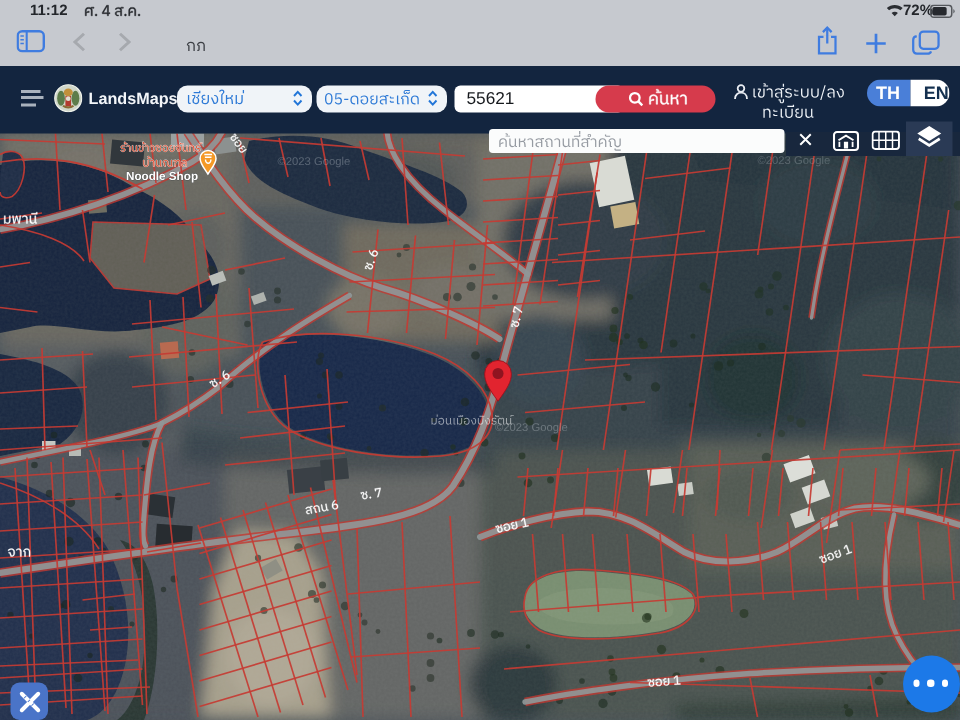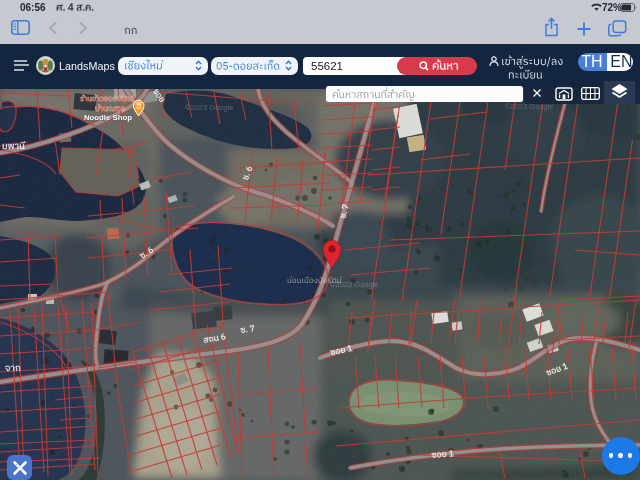--- a/index.html
+++ b/index.html
@@ -483,21 +483,21 @@
 <path d="M136.2,103 L141.4,103 M136.6,104.8 L141,104.8 M137,106.4 C137,107.8 138,108.8 138.8,108.8 C139.6,108.8 140.6,107.8 140.6,106.4" stroke="#ffffff" stroke-width="1" fill="none"></path>
 </g>
 
 <g>
 <path d="M332,267.5 C325.6,258.6 323.1,254.6 323.1,249.2 A8.9,8.9 0 1 1 340.9,249.2 C340.9,254.6 338.4,258.6 332,267.5 Z" fill="#e2242f" stroke="#9d111c" stroke-width="0.6"></path>
 <circle cx="332" cy="249" r="3.7" fill="#8f1420"></circle>
 </g>
 </svg>
 
 <div id="statusbar">
- <div class="st" style="left:20px">06:56</div>
+ <div class="st" style="left:20px">11:12</div>
  <svg style="position:absolute;left:590px;top:2px" width="13" height="10" viewBox="0 0 13 10">
       <path d="M6.5,8.8 L4.4,6.6 C5.6,5.5 7.4,5.5 8.6,6.6 Z M2.7,4.9 C4.8,3 8.2,3 10.3,4.9 L11.8,3.4 C8.9,0.7 4.1,0.7 1.2,3.4 Z" fill="#2b2e33"></path>
     </svg>
  <div class="st" style="left:602px;font-size:10px">72%</div>
  <svg style="position:absolute;left:620px;top:2.5px" width="17" height="9" viewBox="0 0 17 9">
       <rect x="0.5" y="0.5" width="14" height="8" rx="2.2" fill="none" stroke="#55585d"></rect>
       <rect x="1.6" y="1.6" width="9.5" height="5.8" rx="1.2" fill="#26292e"></rect>
       <path d="M15.6,3 A1.8,1.8 0 0 1 15.6,6 Z" fill="#55585d"></path>
     </svg>
 </div>
@@ -536,21 +536,21 @@
  <div style="position:absolute;left:14px;top:25px;width:10px;height:2.2px;background:#a9b2bd"></div>
  <svg style="position:absolute;left:35.5px;top:12.5px" width="19" height="19" viewBox="0 0 19 19">
   <circle cx="9.5" cy="9.5" r="9" fill="#cfd6c8" stroke="#eef1ea" stroke-width="0.8"></circle>
   <ellipse cx="4.7" cy="9.5" rx="2.6" ry="5" fill="#5d7c4a"></ellipse>
   <ellipse cx="14.3" cy="9.5" rx="2.6" ry="5" fill="#5d7c4a"></ellipse>
   <rect x="7.6" y="8" width="3.8" height="7" fill="#b23b2e"></rect>
   <ellipse cx="9.5" cy="5.6" rx="3" ry="2.6" fill="#c2903a"></ellipse>
   <circle cx="9.5" cy="9.8" r="1.6" fill="#e3e0d2"></circle>
   <path d="M6,14.5 C8,16 11,16 13,14.5" stroke="#8a6a33" stroke-width="1.4" fill="none"></path>
  </svg>
- <div style="position:absolute;left:59px;top:16px;font-size:10.8px;font-weight:normal;color:#f3f6f9">LandsMaps</div>
+ <div style="position:absolute;left:59px;top:16px;font-size:10.8px;font-weight:bold;color:#f3f6f9">LandsMaps</div>
  <div class="sel" style="left:117.8px;width:90px">
       <span></span>
       <svg width="7" height="11" viewBox="0 0 7 11">
         <path d="M1,4 L3.5,1.3 L6,4 M1,7 L3.5,9.7 L6,7" fill="none" stroke="#2276d8" stroke-width="1.3"></path>
       </svg>
     </div>
  <div class="sel" style="left:211px;width:87px">
       <span></span>
       <svg width="7" height="11" viewBox="0 0 7 11">
         <path d="M1,4 L3.5,1.3 L6,4 M1,7 L3.5,9.7 L6,7" fill="none" stroke="#2276d8" stroke-width="1.3"></path>
@@ -560,21 +560,21 @@
  <div style="position:absolute;left:396.5px;top:13px;width:80.5px;height:18px;background:#d63b4c;border-radius:9px">
    <svg style="position:absolute;left:22px;top:4px" width="10" height="10" viewBox="0 0 10 10">
         <circle cx="4.2" cy="4.2" r="3.2" fill="none" stroke="#fff" stroke-width="1.5"></circle>
         <line x1="6.6" y1="6.6" x2="9.2" y2="9.2" stroke="#fff" stroke-width="1.6"></line>
       </svg>
  </div>
  <svg style="position:absolute;left:489px;top:12.5px" width="10" height="11" viewBox="0 0 10 11">
       <circle cx="5" cy="3" r="2.2" fill="none" stroke="#e8ecf2" stroke-width="1.2"></circle>
       <path d="M1,10 C1,7.2 3,5.8 5,5.8 C7,5.8 9,7.2 9,10" fill="none" stroke="#e8ecf2" stroke-width="1.2"></path>
     </svg>
- <div style="position:absolute;left:577.5px;top:9.5px;width:55px;height:18px;border-radius:9px;overflow:hidden;font-size:16px;font-weight:normal;line-height:18px">
+ <div style="position:absolute;left:577.5px;top:9.5px;width:55px;height:18px;border-radius:9px;overflow:hidden;font-size:12px;font-weight:bold;line-height:18px">
   <div style="position:absolute;left:0;width:29px;height:18px;background:#4a7fd8;color:#fff;text-align:center">TH</div>
   <div style="position:absolute;left:29px;width:26px;height:18px;background:#fff;color:#14304f;text-align:right">EN</div>
  </div>
 </div>
 
 <div style="position:absolute;left:524px;top:88px;width:116px;height:15.5px;background:#18273d"></div>
 <div style="position:absolute;left:604px;top:80.5px;width:31px;height:23px;background:#2a3a55"></div>
 <div style="position:absolute;left:326px;top:86px;width:197px;height:16px;background:#fbfcfc;border-radius:2.5px"></div>
 <svg style="position:absolute;left:532px;top:88px" width="10" height="10" viewBox="0 0 10 10">
     <path d="M1.5,1.5 L8.5,8.5 M8.5,1.5 L1.5,8.5" stroke="#fff" stroke-width="1.3"></path>

